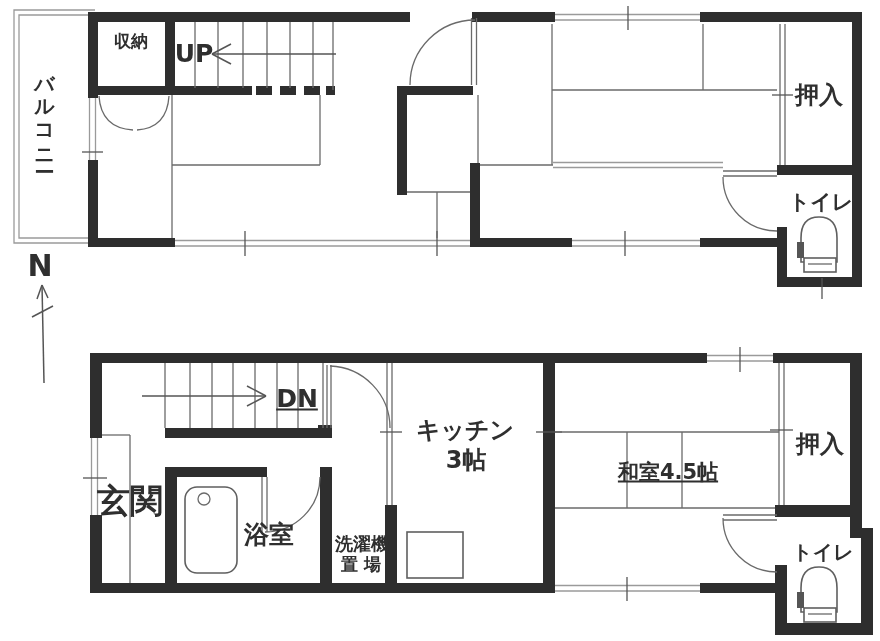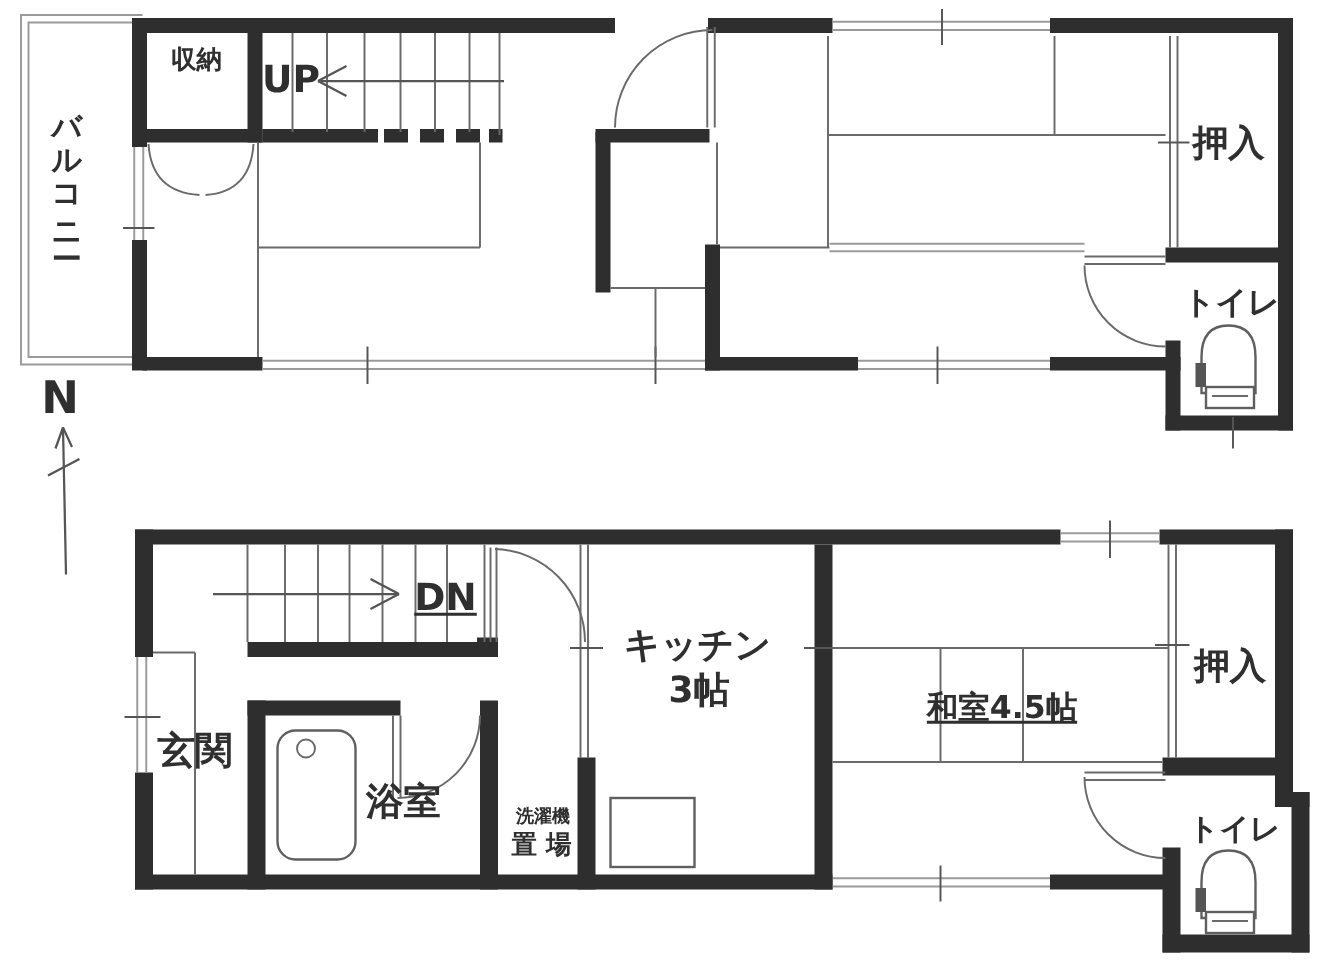--- a/index.html
+++ b/index.html
@@ -264,22 +264,22 @@
 
   <div class="lbl v" style="left:45px;top:112px;font-size:20px;">バルコニー</div>
   <div class="lbl" style="left:131px;top:41px;font-size:17px;">収納</div>
   <div class="lbl" style="left:194px;top:53px;font-size:25px;">UP</div>
   <div class="lbl" style="left:819px;top:95px;font-size:24px;">押入</div>
   <div class="lbl" style="left:821px;top:202px;font-size:21px;">トイレ</div>
 
   <div class="lbl" style="left:40px;top:266px;font-size:30px;">N</div>
 
   <div class="lbl" style="left:297px;top:398px;font-size:25px;text-decoration:underline;">DN</div>
-  <div class="lbl" style="left:130px;top:500px;font-size:25px;">玄関</div>
+  <div class="lbl" style="left:130px;top:500px;font-size:33px;">玄関</div>
   <div class="lbl" style="left:269px;top:534px;font-size:25px;">浴室</div>
-  <div class="lbl" style="left:362px;top:544px;font-size:12px;">洗濯機</div>
+  <div class="lbl" style="left:362px;top:544px;font-size:18px;">洗濯機</div>
   <div class="lbl" style="left:361px;top:564px;font-size:17px;">置 場</div>
   <div class="lbl" style="left:465px;top:430px;font-size:24px;">キッチン</div>
   <div class="lbl" style="left:466px;top:460px;font-size:24px;text-align:center;">3帖</div>
   <div class="lbl" style="left:668px;top:472px;font-size:21px;text-decoration:underline;">和室4.5帖</div>
   <div class="lbl" style="left:820px;top:444px;font-size:24px;">押入</div>
   <div class="lbl" style="left:823px;top:552px;font-size:20px;">トイレ</div>
 </div>
 
 </body></html>

